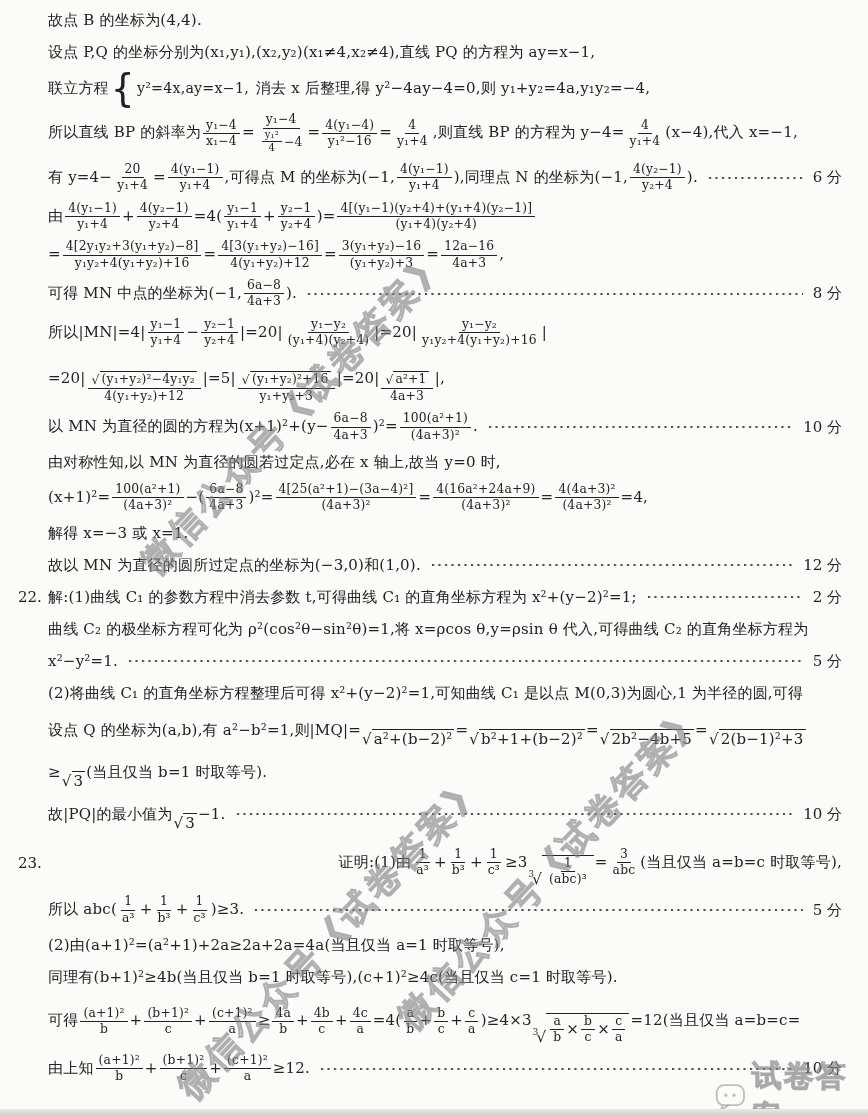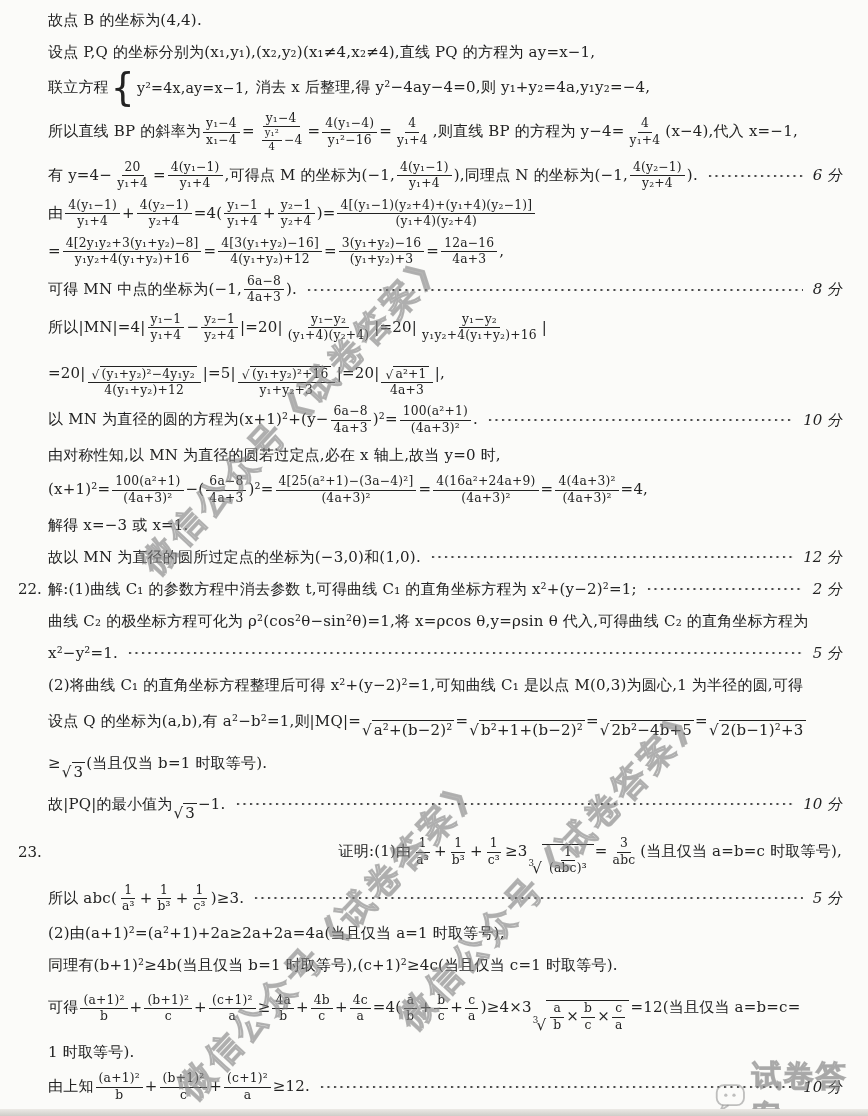--- a/index.html
+++ b/index.html
@@ -44,21 +44,21 @@
   
   .cases{display:inline-flex;align-items:center;vertical-align:middle;margin:0 2px;}
   .cbr{font-size:2.5em;line-height:0.9;margin-right:2px;transform:scaleY(1.05);font-family:"DejaVu Sans",sans-serif;font-weight:400;}
   .cst{display:inline-flex;flex-direction:row;row-gap:1px;font-size:0.95em;line-height:1.3;text-align:left;}
   
   .leader{
     flex:1 1 auto;min-width:14px;height:4px;
     align-self:center;margin:0 8px 0 10px;
     background:radial-gradient(circle at 2px 2px,#4a4a4a 1.1px,transparent 1.45px) 0 0/6.5px 4px repeat-x;
   }
-  .score{margin-left:2px;white-space:nowrap;font-style:italic;}
+  .score{margin-left:2px;white-space:nowrap;}
   
   .wm{
     position:absolute;white-space:nowrap;pointer-events:none;z-index:4;
     font-family:"DejaVu Sans",sans-serif;font-weight:700;
     font-size:35px;letter-spacing:4px;
     color:rgba(145,145,145,0.18);
     -webkit-text-stroke:1.1px rgba(128,128,128,0.55);
     transform:rotate(-47deg);transform-origin:0 50%;
   }
   .wm1{left:148px;top:545px;}
@@ -378,23 +378,20 @@
                 <span class="fn">a</span>
                 <span class="fd">b</span>
               </span>×<span class="fr">
                 <span class="fn">b</span>
                 <span class="fd">c</span>
               </span>×<span class="fr">
                 <span class="fn">c</span>
                 <span class="fd">a</span>
               </span></span>
           </span>=12(当且仅当 a=b=c=</span>
-      </div>
-      <div class="row">
-        <span class="mline">1 时取等号).</span>
       </div>
       <div class="row">
         <span class="mline">由上知<span class="fr">
             <span class="fn">(a+1)²</span>
             <span class="fd">b</span>
           </span>+<span class="fr">
             <span class="fn">(b+1)²</span>
             <span class="fd">c</span>
           </span>+<span class="fr">
             <span class="fn">(c+1)²</span>

